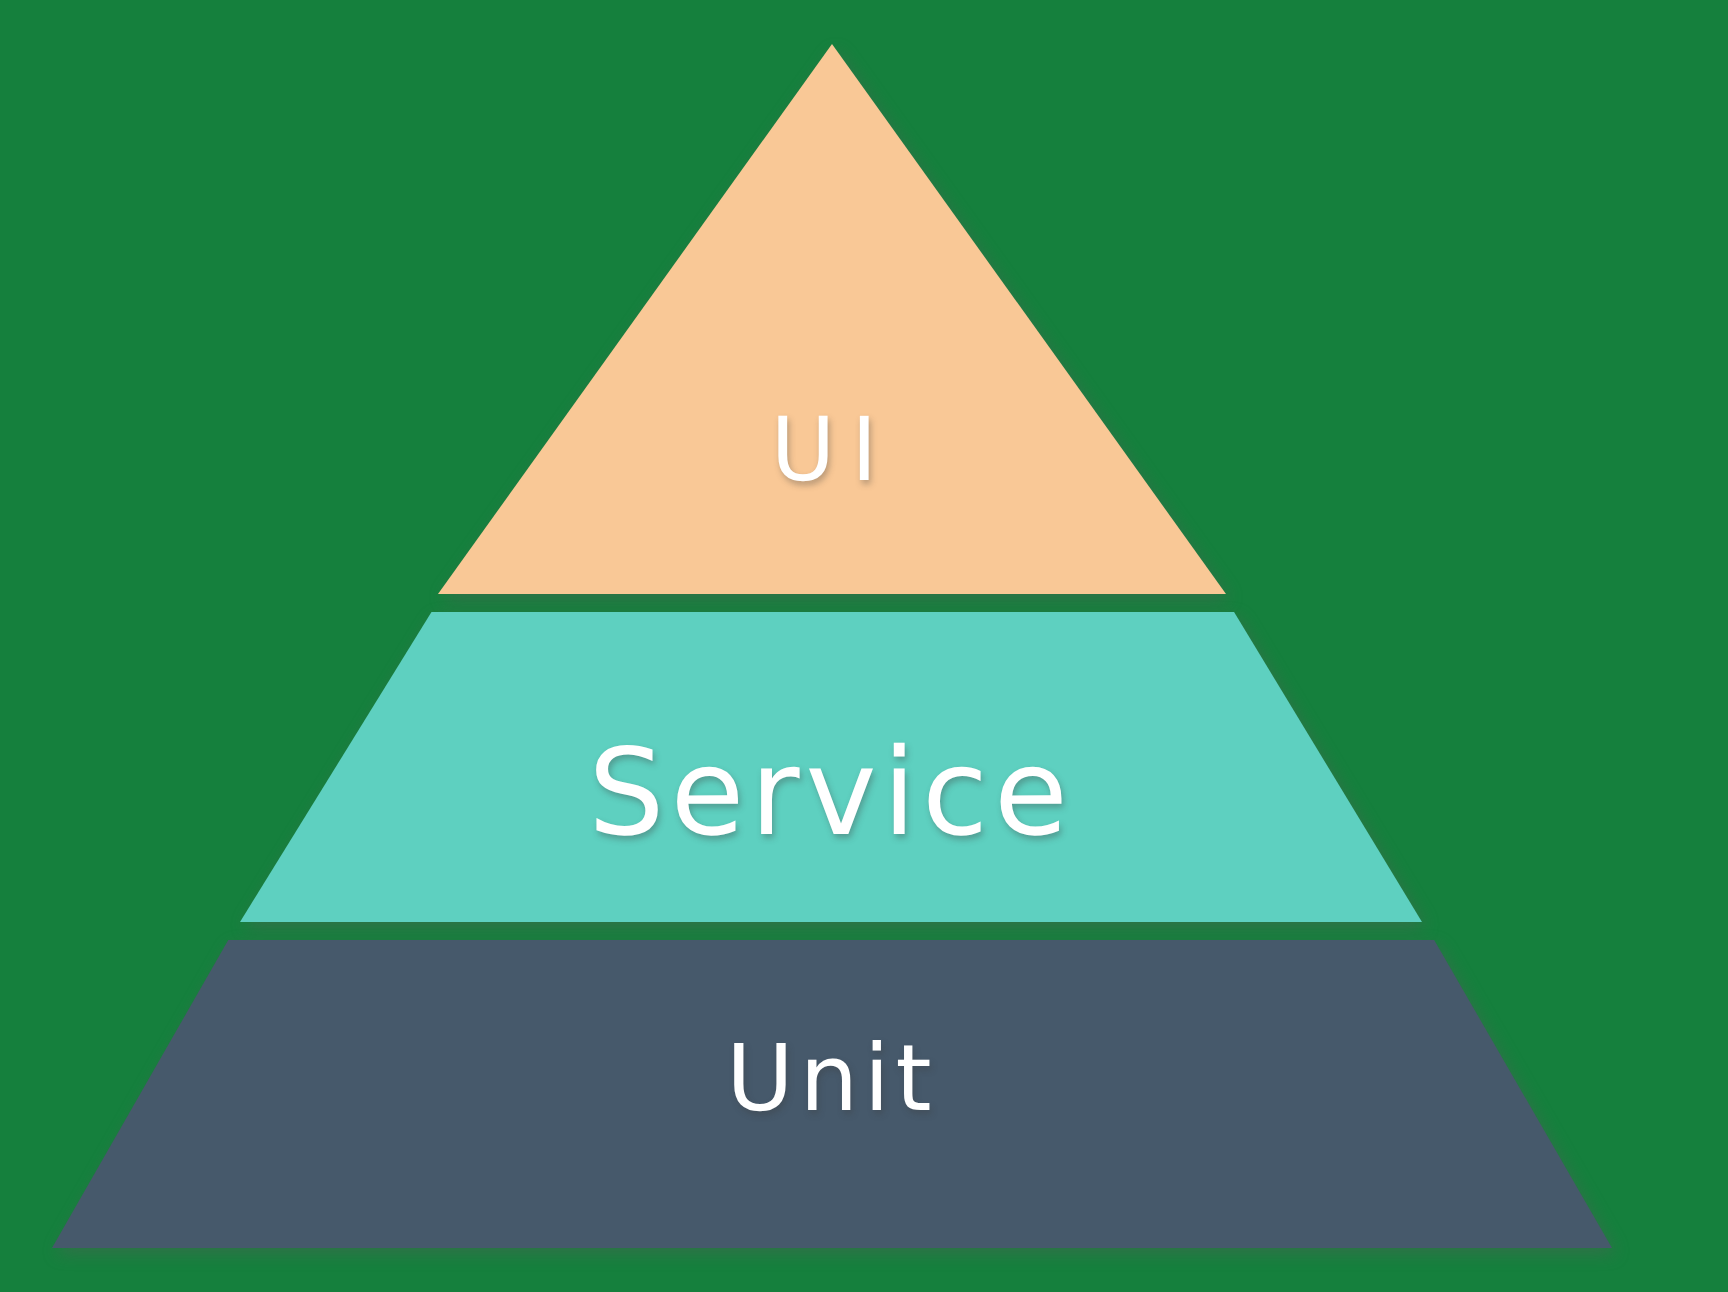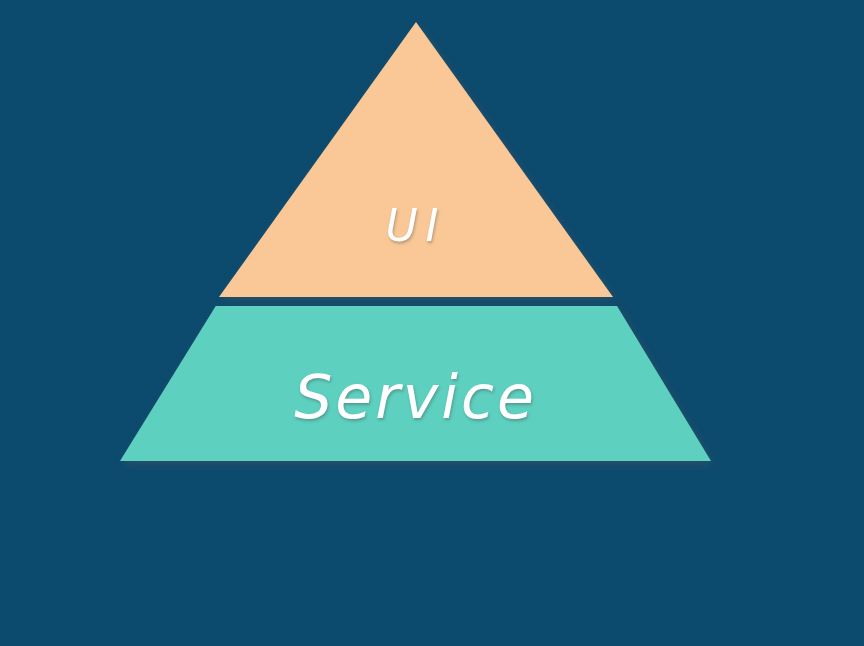--- a/index.html
+++ b/index.html
@@ -82,26 +82,30 @@
   }
 
   .label-unit {
     top: 42px;
     font-size: 46px;
   }
 </style>
 </head>
 <body>
 
-<div class="canvas" style="background-color: #0c4a6e; font-style: italic;">
+<div class="canvas" style="background-color: #15803d;">
 
   <div class="layer layer-ui">
     <div class="shape" style="background-color: rgb(249, 200, 150);"></div>
     <span class="label label-ui">UI</span>
   </div>
 
   <div class="layer layer-service">
     <div class="shape" style="background-color: rgb(94, 208, 192);"></div>
     <span class="label label-service">Service</span>
   </div>
 
+  <div class="layer layer-unit">
+    <div class="shape" style="background-color: rgb(70, 89, 107);"></div>
+    <span class="label label-unit">Unit</span>
+  </div>
 
 </div>
 
 </body></html>

